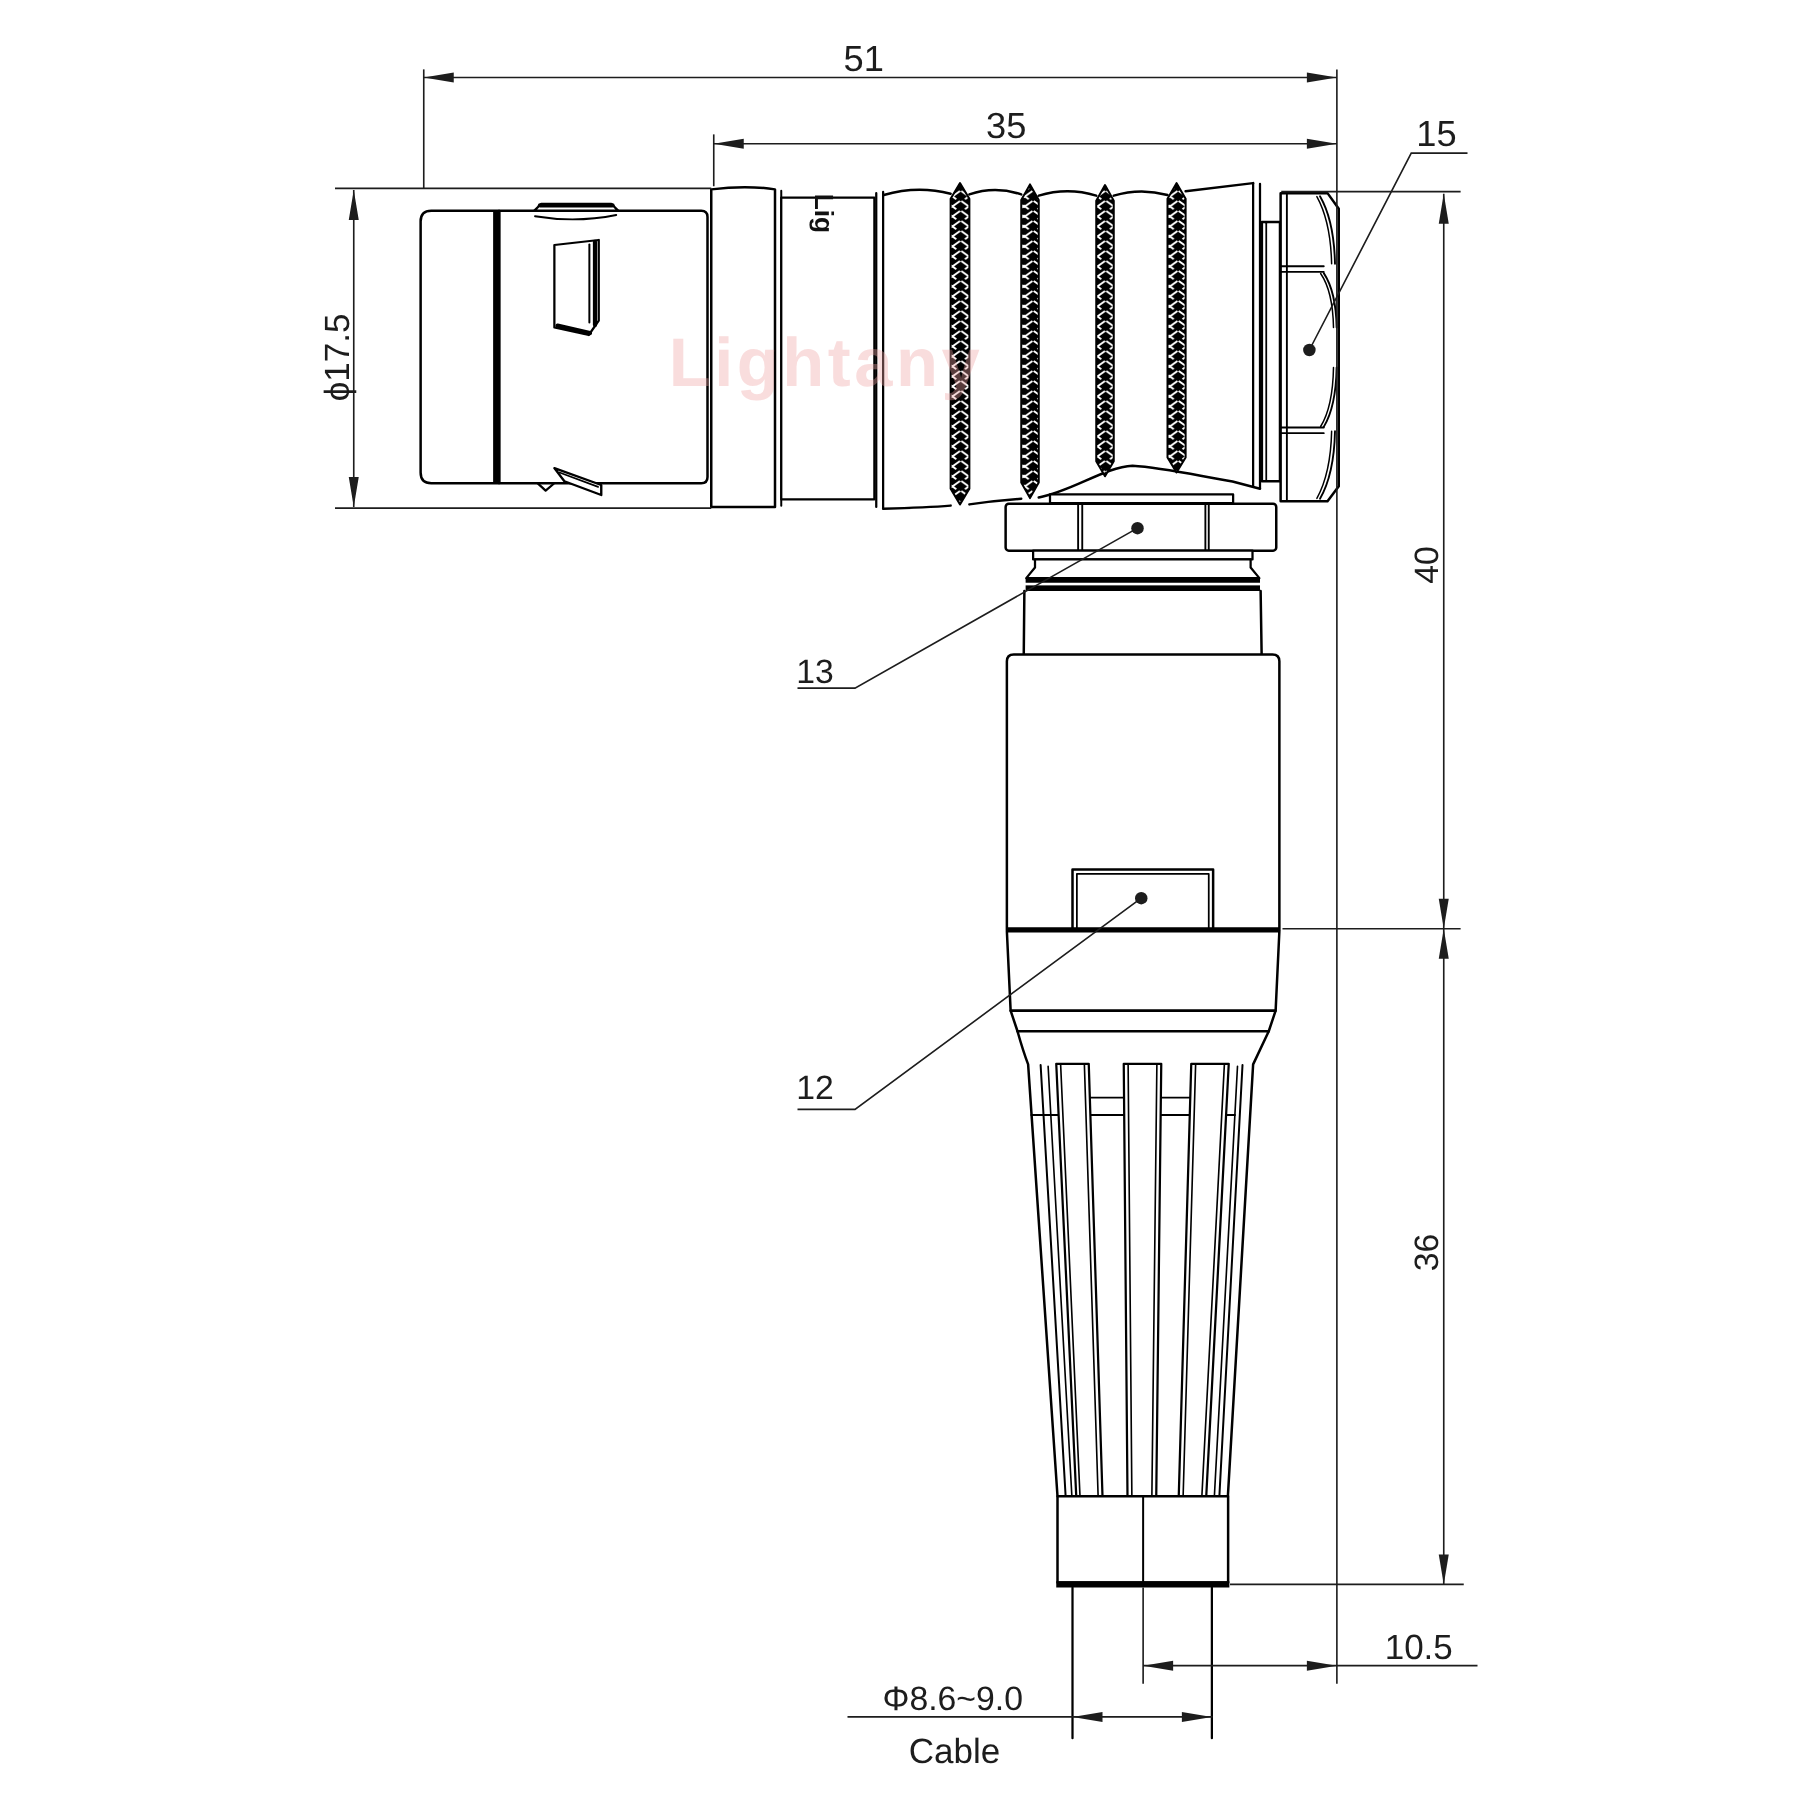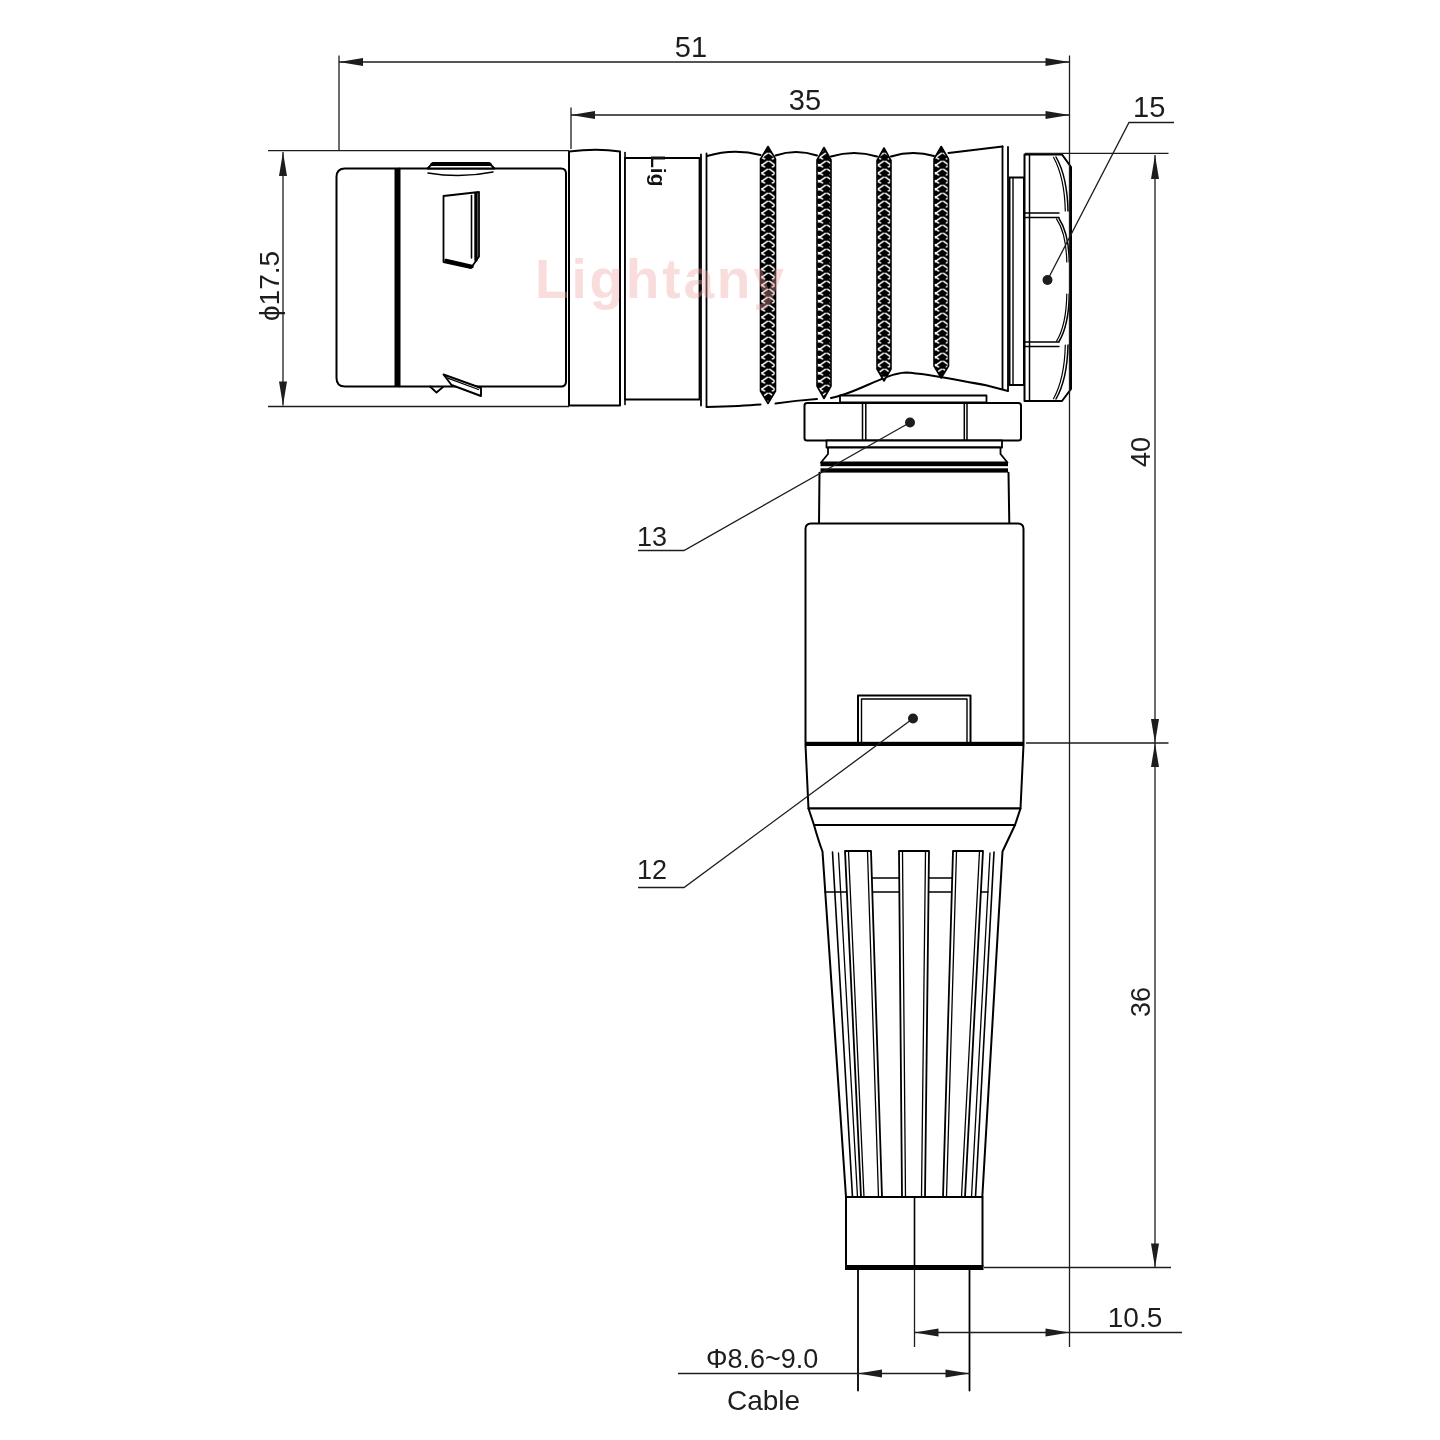--- a/index.html
+++ b/index.html
@@ -1,18 +1,18 @@
 <!DOCTYPE html>
 <html><head>
 <meta charset="utf-8">
 <style>
 html,body{margin:0;padding:0;background:#ffffff;width:1440px;height:1440px;overflow:hidden}
 svg{display:block}
 text{font-family:"Liberation Sans",sans-serif;fill:#1d1d1d}
-#wm{position:absolute;left:535px;top:252px;font-family:"Liberation Sans",sans-serif;
+#wm{position:absolute;left:535px;top:263px;font-family:"Liberation Sans",sans-serif;
 font-weight:bold;font-size:55px;letter-spacing:2.8px;color:rgba(238,164,164,0.37);line-height:55px}
 #logo{position:absolute;left:650px;top:155px;font-family:"Liberation Sans",sans-serif;
 font-weight:bold;font-size:21px;color:#111;transform-origin:0 0;transform:rotate(90deg) translate(0,-20px)}
 </style>
 </head>
 <body>
 <svg width="1440" height="1440" viewBox="0 0 1440 1440">
 <defs>
 <pattern id="kn" width="14.5" height="8" patternUnits="userSpaceOnUse">
 <rect width="14.5" height="8" fill="#000"></rect>

